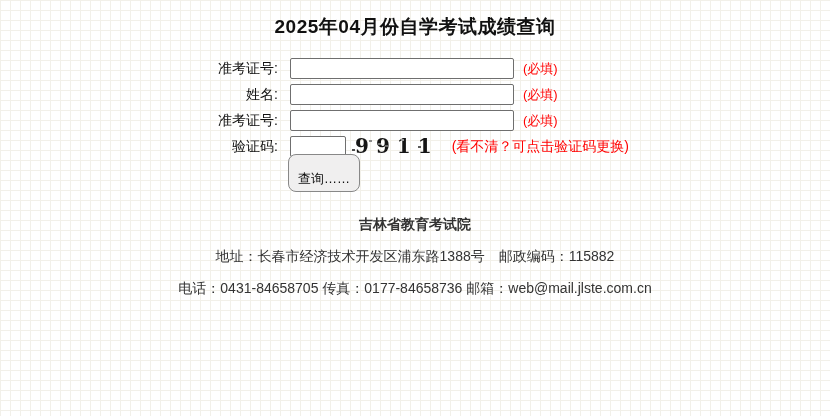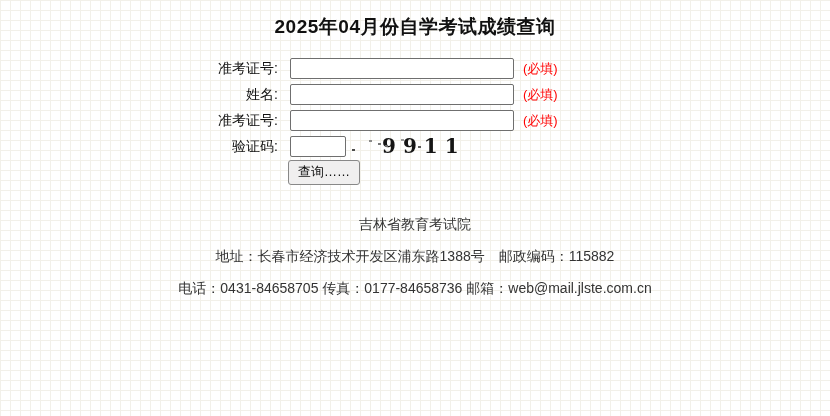--- a/index.html
+++ b/index.html
@@ -66,21 +66,20 @@
     cursor: pointer;
   }
   .captcha-code {
     font-family: "DejaVu Serif", serif;
     font-weight: bold;
     font-size: 20px;
     letter-spacing: 7px;
     color: #151515;
     line-height: 21px;
     padding-left: 4px;
-    margin-left: 27px;
   }
   
   .captcha-box::after {
     content: "";
     position: absolute;
     left: 1px; top: 13px;
     width: 3px; height: 2px;
     background: #4c4c4c;
     box-shadow: 17px -9px 0 #8a8a8a, 33px -4px 0 #6b6b6b,
                 49px -10px 0 #9a9a9a, 66px -3px 0 #5c5c5c,
@@ -92,35 +91,35 @@
     margin-left: 13px;
     white-space: nowrap;
   }
   .btn-row { margin-left: 78px; margin-top: 5px; }
   .query-btn {
     font-family: "Liberation Sans", "DejaVu Sans", sans-serif;
     font-size: 13px;
     color: #111111;
     background: #f0efef;
     border: 1px solid #888888;
-    border-radius: 3px;
-    padding: 2px 9px 3px 9px;
+    border-radius: 8px;
+    padding: 15px 9px 3px 9px;
     cursor: pointer;
   }
 
   .footer p {
     position: absolute;
     left: 0; right: 0;
     margin: 0;
     text-align: center;
     color: var(--footer-gray, #333333);
     font-size: 14px;
     white-space: nowrap;
   }
-  .footer-org { top: 216px; }
+  .footer-org { top: 216px; font-weight: bold; }
   .footer-address { top: 248px; }
   .footer-contact { top: 280px; }
 </style>
 </head>
 <body>
 
 <div class="page">
 
   <h1 class="title">2025年04月份自学考试成绩查询</h1>
 
@@ -143,20 +142,21 @@
       <input class="txt" type="text" value="" style="">
       <span class="req">(必填)</span>
     </div>
 
     <div class="row">
       <label class="lbl">验证码:</label>
       <input class="txt small" type="text" value="" style="">
       <span class="captcha-box">
         <span class="captcha-code">9911</span>
       </span>
+      <span class="hint">(看不清？可点击验证码更换)</span>
     </div>
 
     <div class="row btn-row">
       <button type="button" class="query-btn">查询……</button>
     </div>
 
   </form>
 
   <div class="footer">
     <p class="footer-org">吉林省教育考试院</p>

